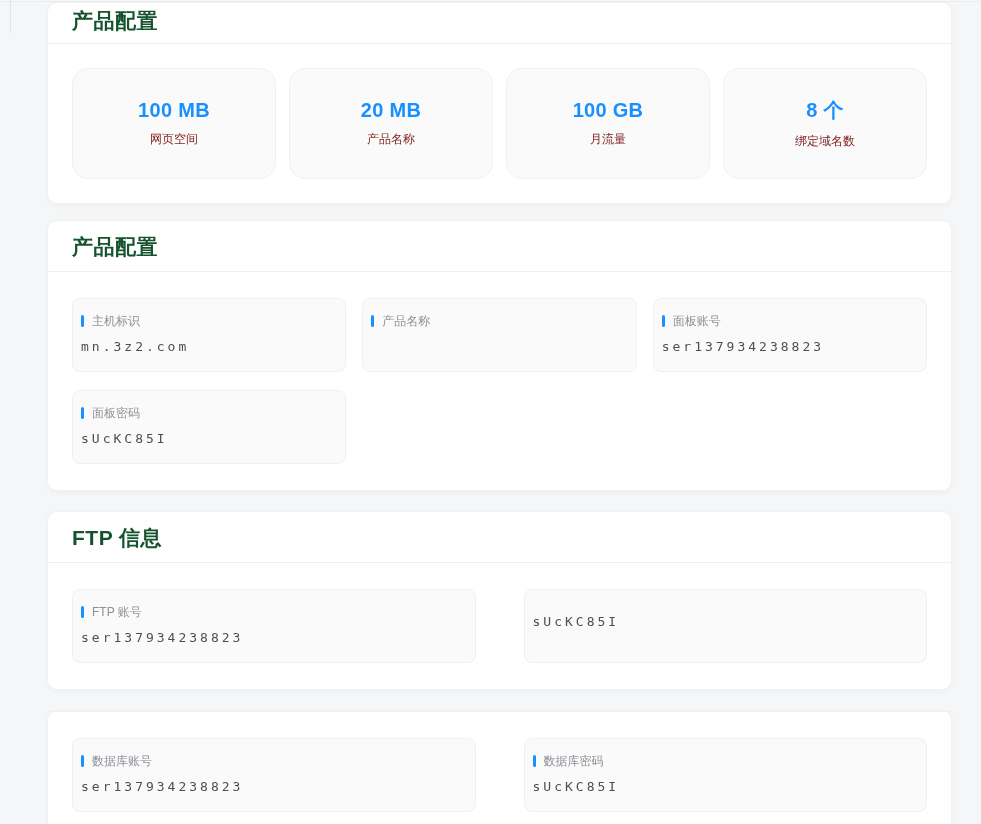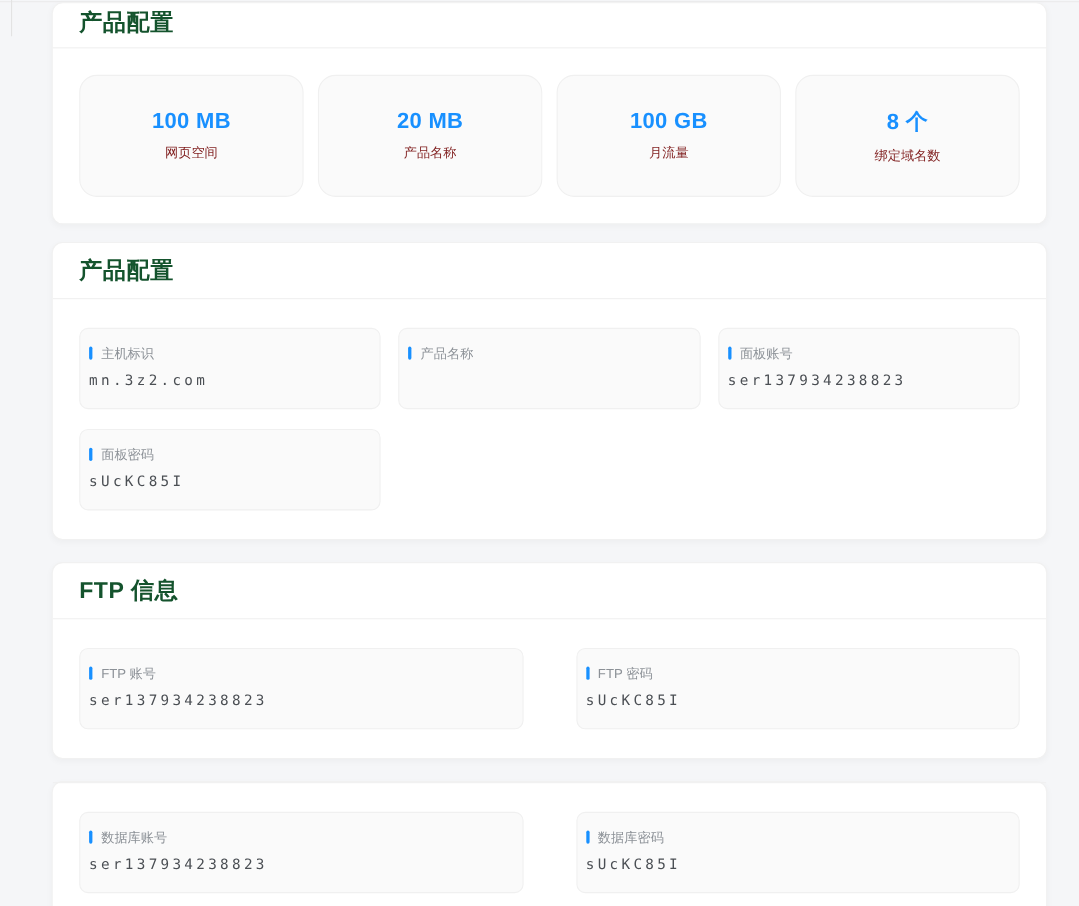--- a/index.html
+++ b/index.html
@@ -160,24 +160,20 @@
     <div class="panel-divider"></div>
     <div class="panel-body grid-2">
       <div class="field-card">
         <div class="field-label-row">
           <span class="field-bar"></span>
           <span class="field-label">FTP 账号</span>
         </div>
         <div class="field-value">ser137934238823</div>
       </div>
       <div class="field-card">
-        <div class="field-label-row">
-          <span class="field-bar"></span>
-          <span class="field-label">FTP 密码</span>
-        </div>
         <div class="field-value">sUcKC85I</div>
       </div>
     </div>
   </section>
 
   <section class="panel">
     <div class="panel-divider"></div>
     <div class="panel-body grid-2">
       <div class="field-card">
         <div class="field-label-row">

